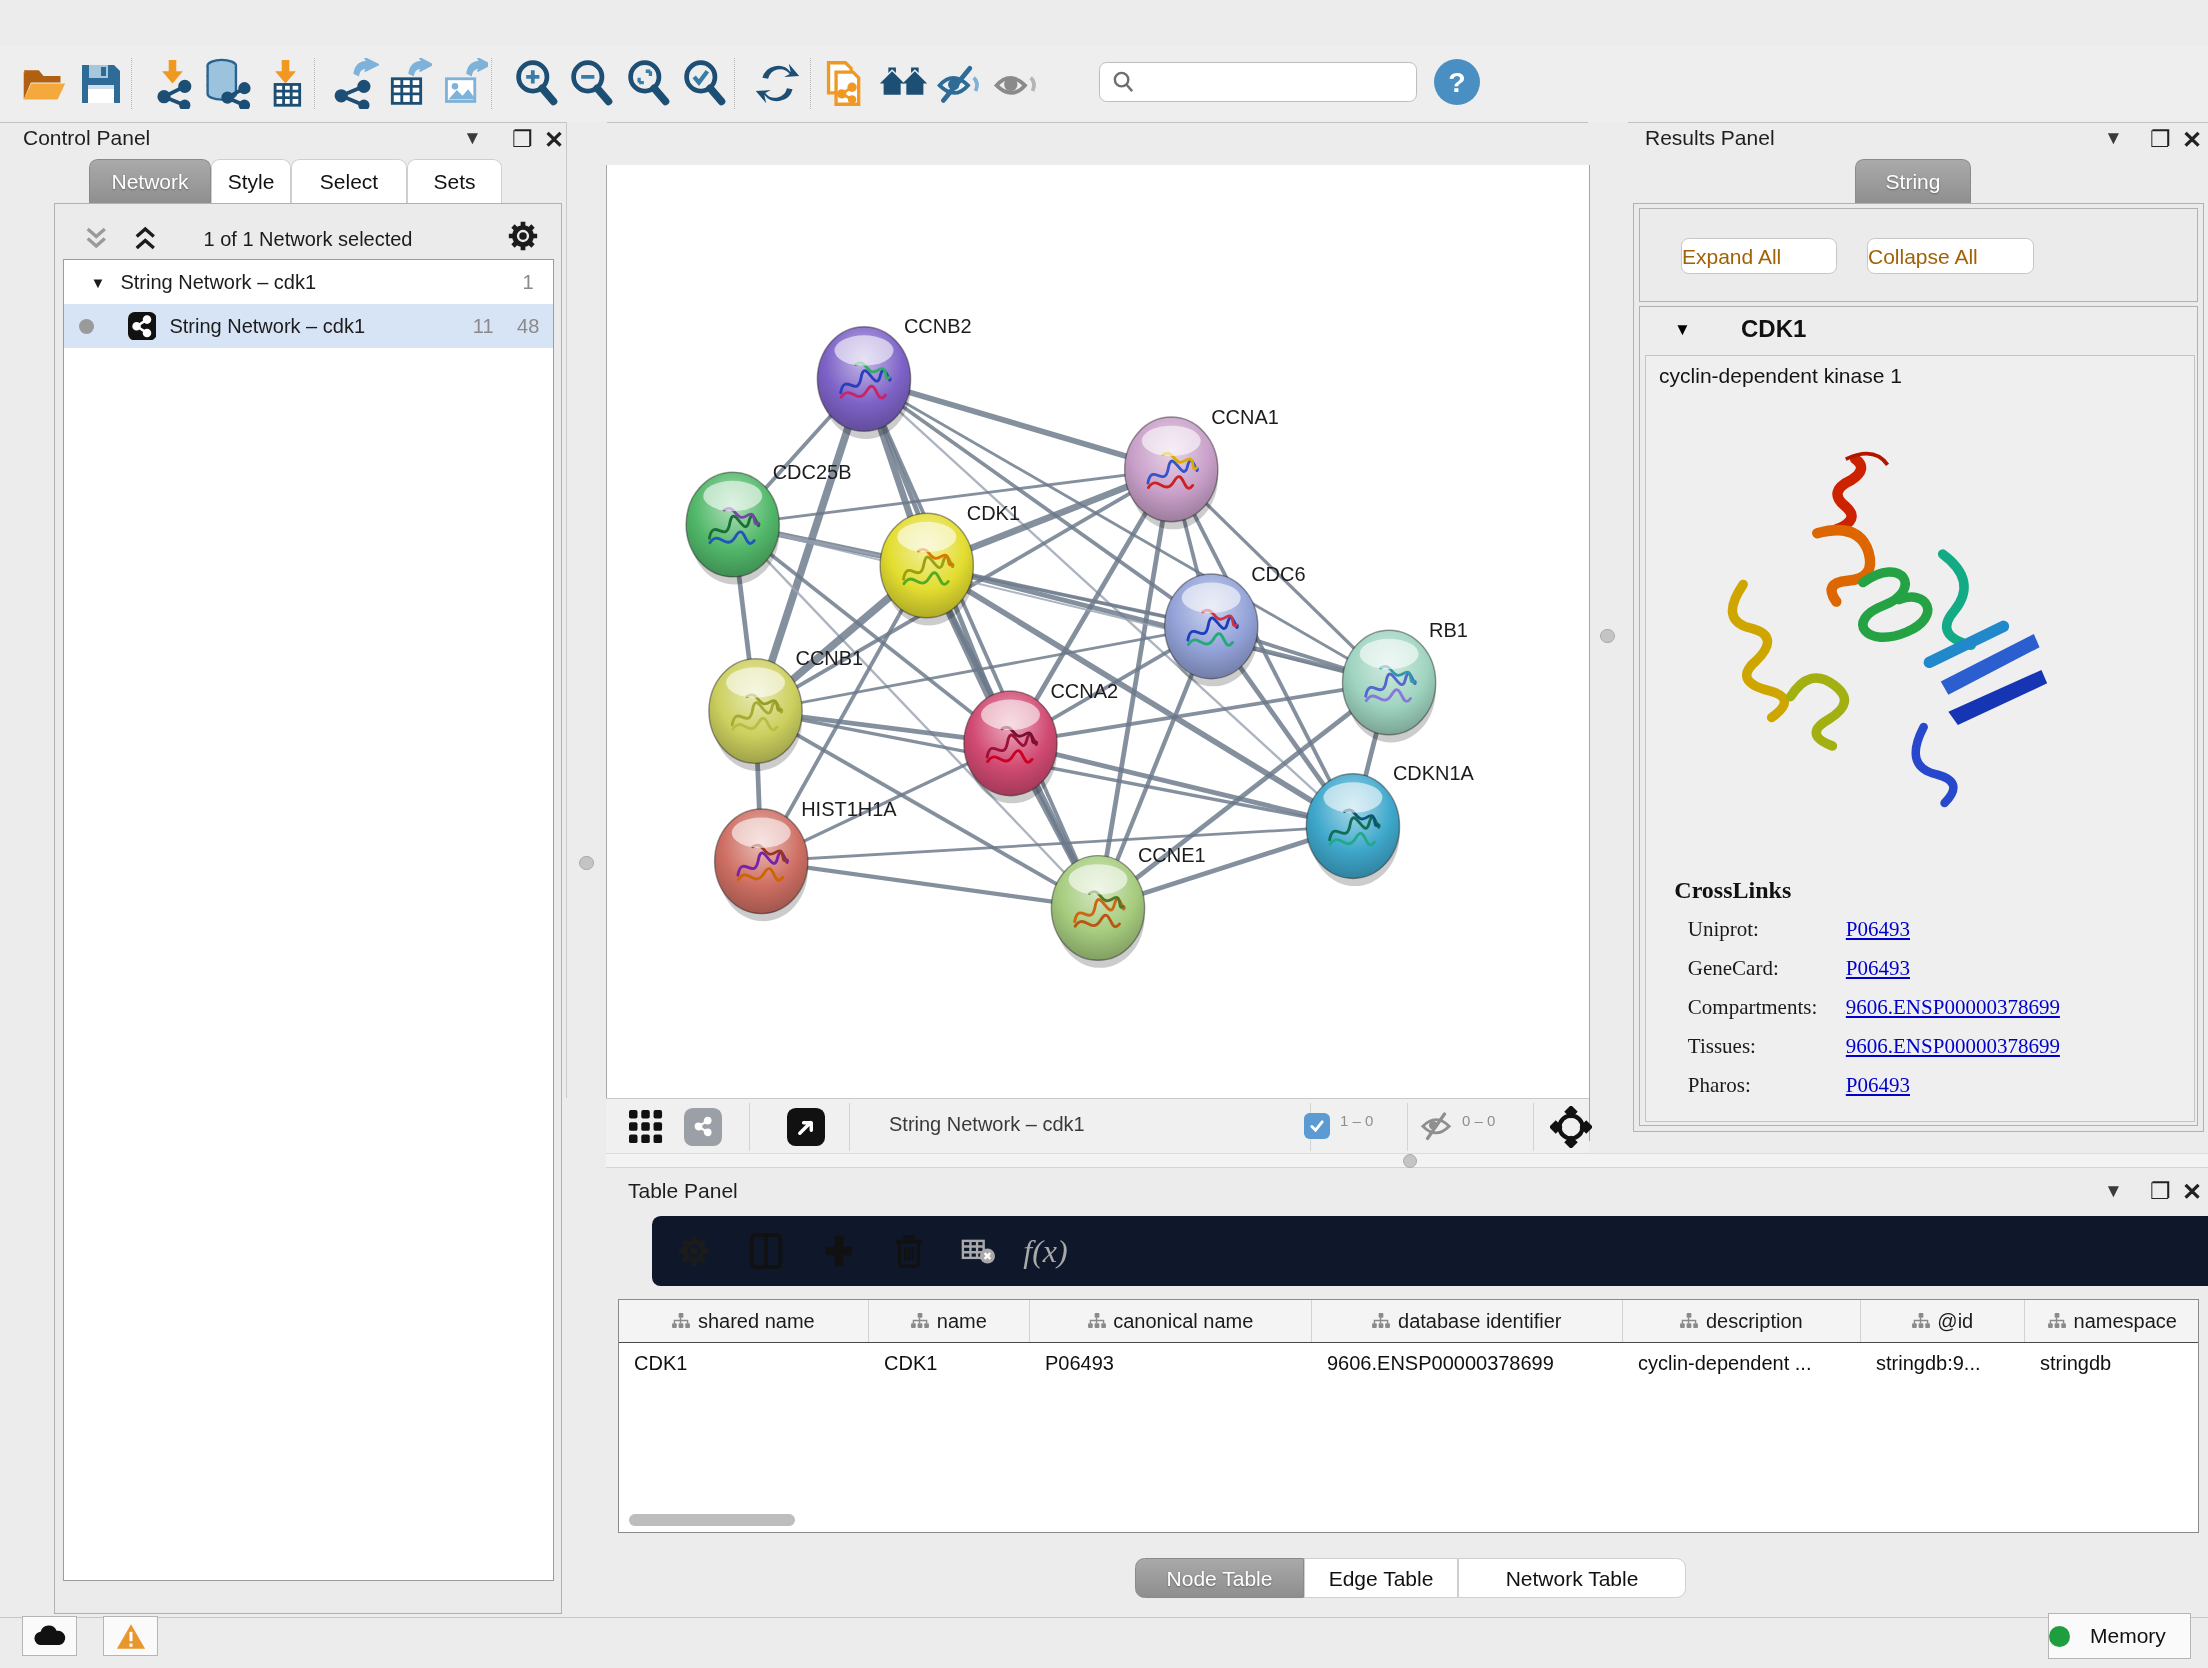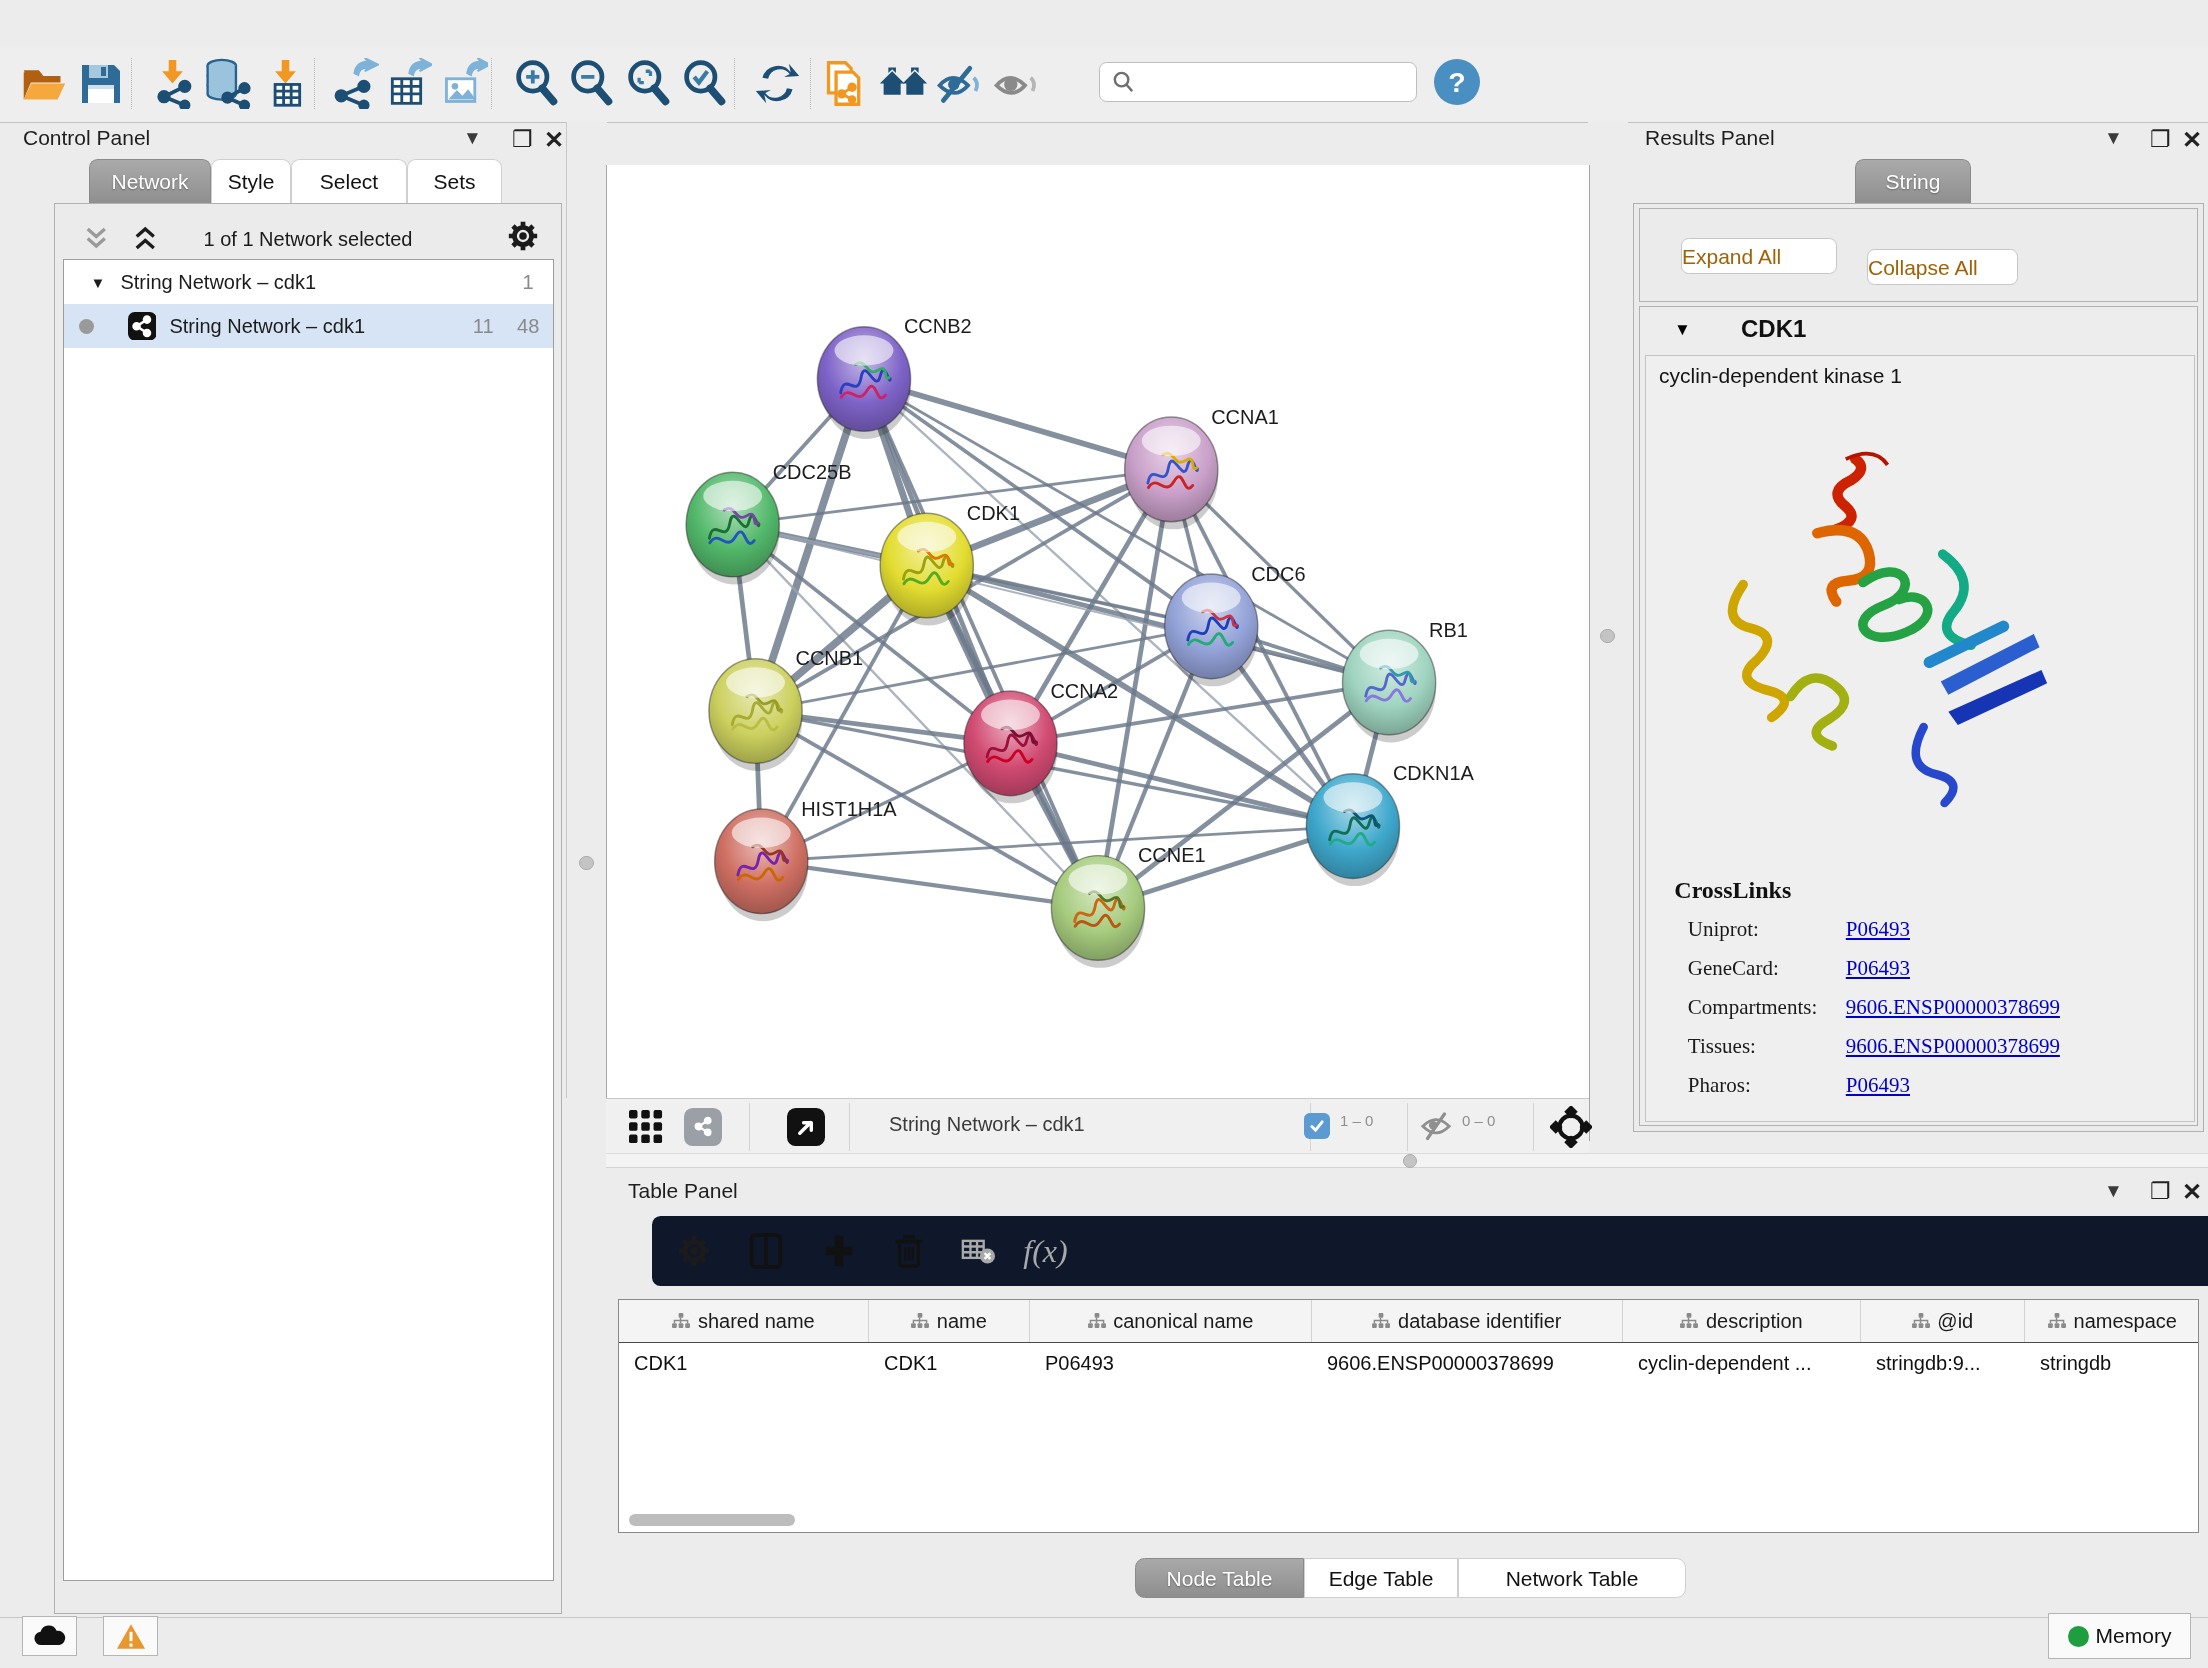--- a/index.html
+++ b/index.html
@@ -69,21 +69,21 @@
   .td{font-size:20px;color:#101010;padding:8.6px 0 0 15px;box-sizing:border-box;flex:none;overflow:hidden;white-space:nowrap;}
   .hthumb{position:absolute;left:9.5px;bottom:5.7px;width:166px;height:12.4px;border-radius:6.7px;background:#bdbdbd;}
   .btab{position:absolute;top:1558px;height:40px;line-height:40px;text-align:center;font-size:21px;
     background:#fff;border:1px solid #cfcfcf;box-sizing:border-box;color:#111;}
   .btab.sel{background:linear-gradient(#a9a9a9,#8e8e8e);color:#fff;border-color:#8a8a8a;text-shadow:0 1px 1.9px rgba(0,0,0,.35);}
   
   .statusbar{position:absolute;left:0;top:1617px;width:2208px;height:51px;background:#ececec;border-top:1px solid #c6c6c6;}
   .sbtn{position:absolute;top:-1.9px;width:55px;height:40px;background:#fafafa;border:1.9px solid #b5b5b5;
     display:flex;align-items:center;justify-content:center;box-sizing:border-box;}
   .membtn{position:absolute;left:2048px;top:-4.8px;width:143px;height:46px;background:#fafafa;border:1.9px solid #b5b5b5;
-    display:flex;align-items:center;justify-content:center;gap:7px;font-size:21px;color:#111;box-sizing:border-box;}
+    display:flex;align-items:center;justify-content:flex-start;gap:20px;font-size:21px;color:#111;box-sizing:border-box;}
   .dot-green{width:21px;height:21px;border-radius:50%;background:#1e9e3e;}
 </style>
 </head>
 <body>
 
 <div class="stage">
 
 
   <div class="toolbar">
     <div class="tbicon" style="left:17px">
@@ -599,21 +599,21 @@
   <div class="ptitle" style="left:1645px;top:126px">Results Panel</div>
   <div class="pctl" style="left:2104px;top:127px;color:#3a3a3a">▼</div>
   <div class="pctl" style="left:2150px;top:126px;font-size:23px">❐</div>
   <div class="pctl" style="left:2182px;top:126px;font-size:24px;font-weight:bold">✕</div>
 
   <div class="tab sel" style="left:1855px;top:159px;width:116px">String</div>
 
   <div class="graybox" style="left:1633px;top:203px;width:571px;height:929px"></div>
   <div class="graybox" style="left:1639px;top:208px;width:559px;height:94px"></div>
   <div class="btn" style="left:1681px;top:238px;width:156px">Expand All</div>
-  <div class="btn" style="left:1867px;top:249px;width:151px">Collapse All</div>
+  <div class="btn" style="left:1867px;top:238px;width:167px">Collapse All</div>
 
   <div class="graybox" style="left:1639px;top:306px;width:559px;height:820px;background:#ededed">
     <div style="position:absolute;left:34px;top:13.3px;font-size:17px">▼</div>
     <div style="position:absolute;left:101px;top:7.6px;font-size:24px;font-weight:bold;color:#111">CDK1</div>
     <div class="graybox" style="left:4.8px;top:48px;width:550px;height:767px;background:#efefef;border-color:#c4c4c4">
       <div style="position:absolute;left:13.3px;top:7.6px;font-size:21px;color:#141414">cyclin-dependent kinase 1</div>
 
       <svg style="position:absolute;left:57px;top:86px" width="390" height="380" viewBox="0 0 410 400">
         <path d="M160 18 q14 10 -4 22 q-26 12 -6 28 q16 14 -10 24" fill="none" stroke="#cc2200" stroke-width="11" stroke-linecap="round"></path>
         <path d="M120 96 q44 -12 54 20 q8 28 -22 30 q-26 2 -12 22" fill="none" stroke="#dd6600" stroke-width="11" stroke-linecap="round"></path>

